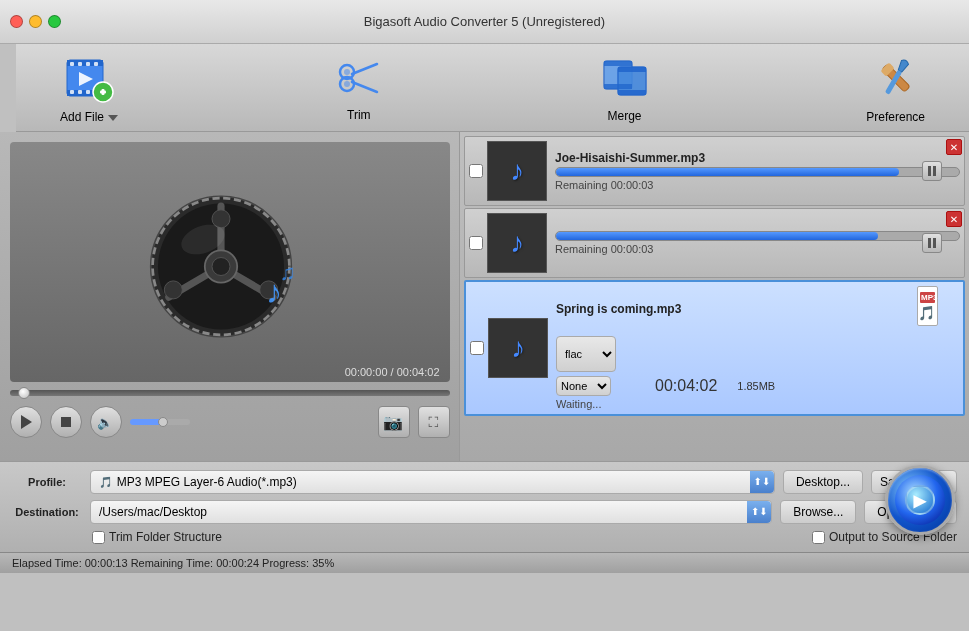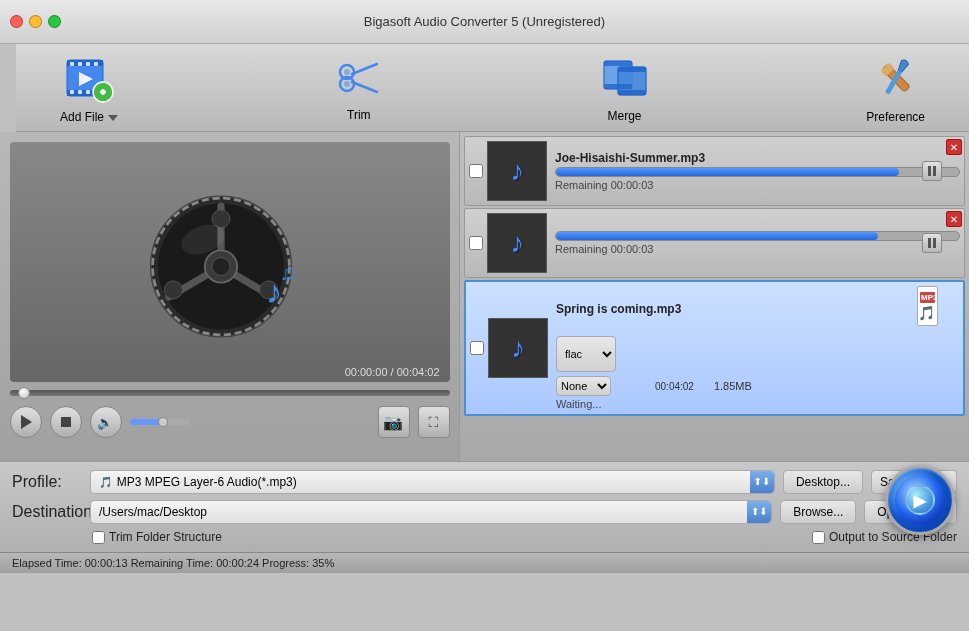--- a/index.html
+++ b/index.html
@@ -307,25 +307,25 @@
     }
 
     .profile-row {
       display: flex;
       align-items: center;
       gap: 8px;
       margin-bottom: 6px;
     }
 
     .row-label {
-      font-size: 16px;
-      font-weight: 400;
+      font-size: 11px;
+      font-weight: 700;
       color: #222;
       width: 70px;
-      text-align: left;
+      text-align: center;
     }
 
     .profile-select {
       flex: 1;
       height: 24px;
       background: linear-gradient(to bottom, #f5f5f5, #e0e0e0);
       border: 1px solid #aaa;
       border-radius: 4px;
       padding: 0 8px;
       font-size: 12px;
@@ -623,21 +623,21 @@
           <select class="format-select">
             <option>flac</option>
             <option>mp3</option>
             <option>aac</option>
           </select>
         </div>
         <div class="detail-row">
           <select class="none-select">
             <option>None</option>
           </select>
-          <span style="font-size:10px; color:#333;padding-left:36px;">00:04:02</span>
+          <span style="font-size:16px; color:#333;padding-left:36px;">00:04:02</span>
           <span style="font-size:11px; color:#333; margin-left:12px;">1.85MB</span>
         </div>
         <span class="waiting-text">Waiting...</span>
       </div>
     </div>
 
   </div>
 </div>
 
 <div class="bottom-area">

